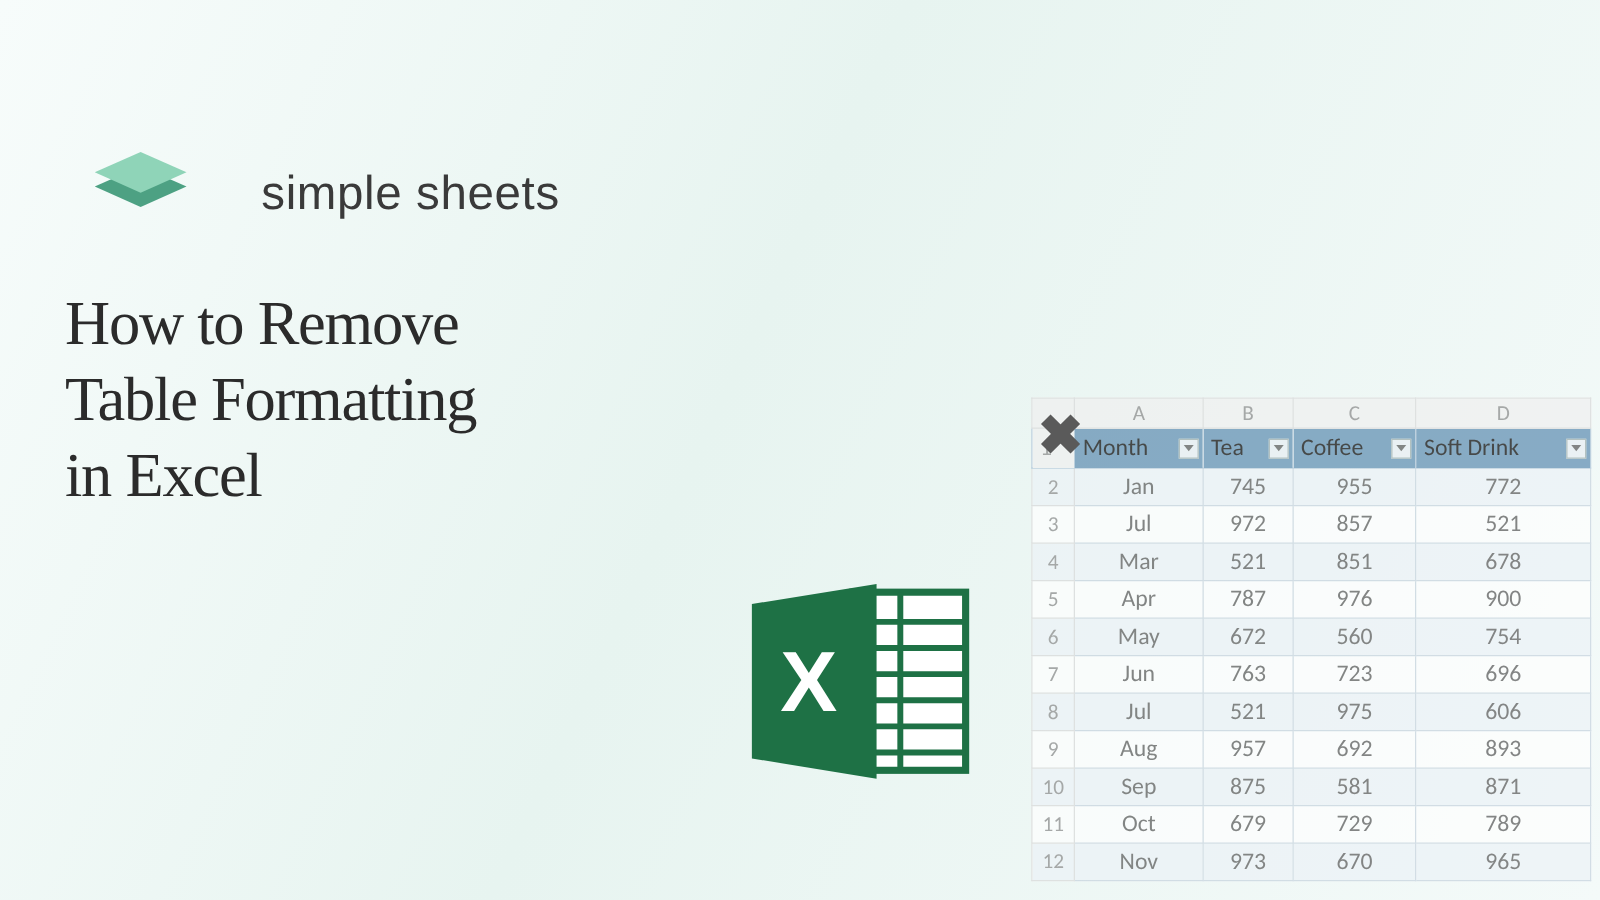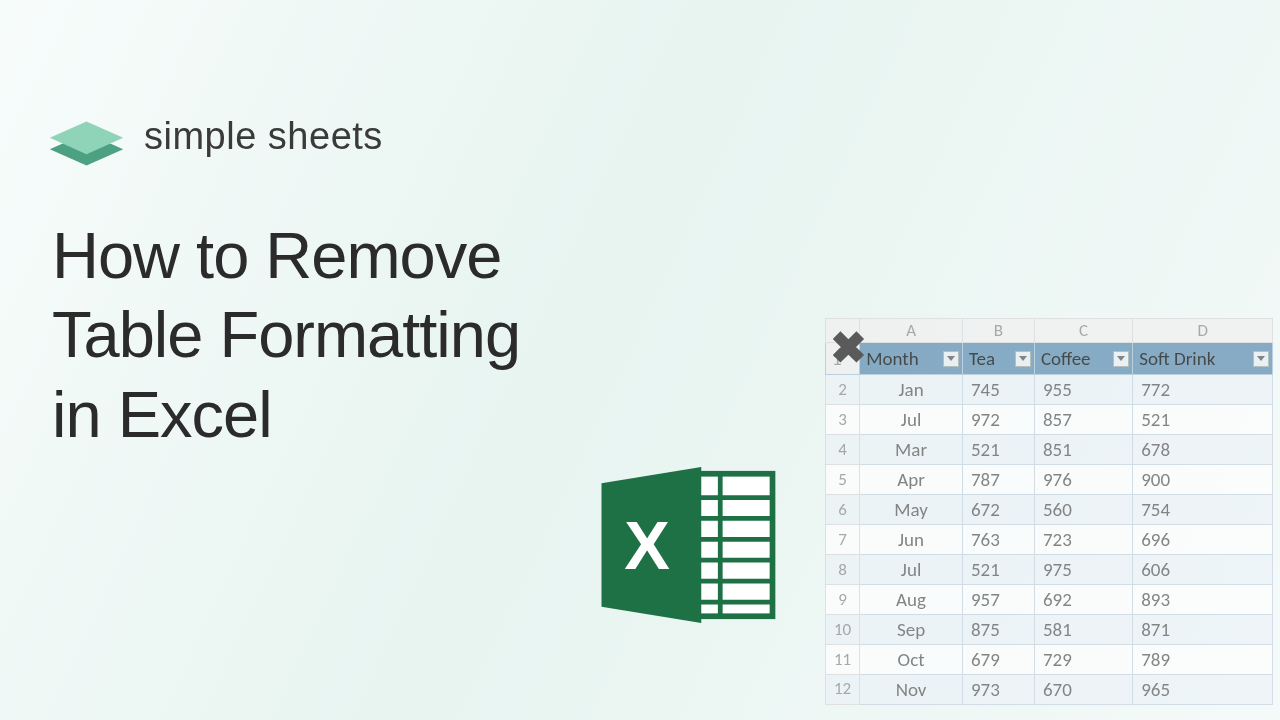--- a/index.html
+++ b/index.html
@@ -7,46 +7,48 @@
   width: 1280px;
   height: 720px;
   font-family: -apple-system, BlinkMacSystemFont, "Segoe UI", Helvetica, Arial, sans-serif;
   background: linear-gradient(115deg, #f7fcfb 0%, #e7f4f0 45%, #f4faf9 100%);
   overflow: hidden;
   position: relative;
 }
 .logo-area {
   position: absolute;
   top: 115px;
-  left: 44px;
+  left: 70px;
   display: flex;
-  align-items: flex-start;
+  align-items: flex-end;
+  gap: 39px;
 }
 .logo-icon {
   width: 85px;
   height: 62px;
   position: relative;
   margin-right: 15px;
 }
 .logo-icon svg { width: 100%; height: 100%; }
 .logo-text {
   font-size: 38px;
   color: #3a3a3a;
   font-weight: 400;
   letter-spacing: 0.5px;
 }
 .headline {
   position: absolute;
-  top: 216px;
+  top: 228px;
   left: 52px;
-  font-size: 65px;
+  font-size: 50px;
   line-height: 1.22;
   color: #2b2b2b;
   font-weight: 400;
   letter-spacing: -1px;
+  font-family: Liberation Serif, serif;
 }
 .excel-icon {
   position: absolute;
   top: 455px;
   left: 592px;
   width: 190px;
   height: 180px;
 }
 .excel-icon svg { width: 100%; height: 100%; }
 .close-x {
@@ -116,21 +118,21 @@
   border-top: 5px solid #555;
 }
 .sheet tbody tr td {
   font-size: 19px;
   color: #555;
   padding: 3px 8px;
   border: 1px solid #c5d2dd;
   height: 30px;
 }
 .sheet tbody tr td.txt { text-align: center; }
-.sheet tbody tr td.num { text-align: left; margin-top: 11px; }
+.sheet tbody tr td.num { text-align: center; margin-top: 11px; }
 .sheet tbody tr.odd td { background: #ecf2f7; }
 .sheet tbody tr.even td { background: #ffffff; }
 .sheet tbody tr.lastcut td { height: 18px; vertical-align: top; overflow:hidden;}
 </style>
 </head>
 <body>
 
 <div class="logo-area">
   <div class="logo-icon">
     <svg viewBox="0 0 100 76">

